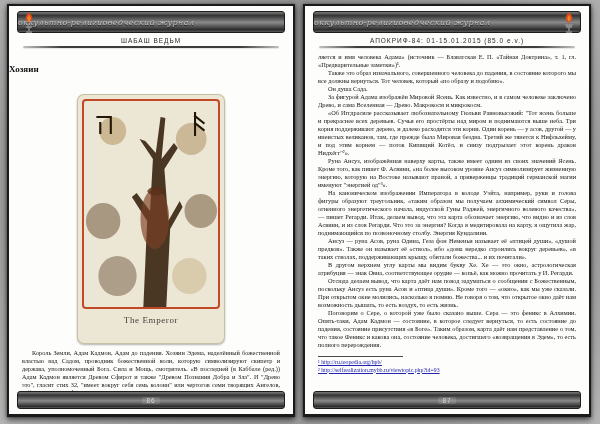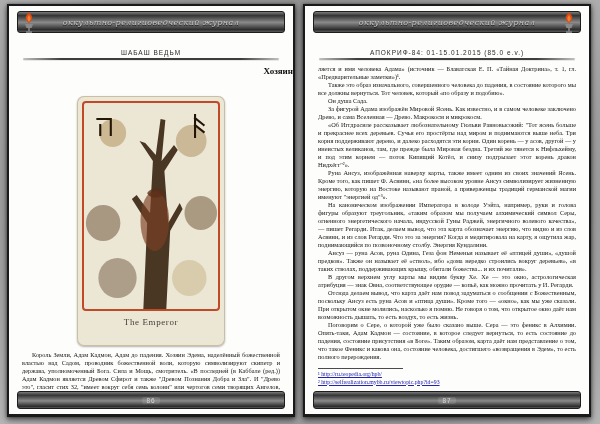--- a/index.html
+++ b/index.html
@@ -11,24 +11,24 @@
   .page{
     position:absolute;top:4px;width:284px;height:408px;
     background:#fdfdfb;border:2px solid #1a1a1a;border-bottom-width:3px;
     box-shadow:0 3px 6px rgba(0,0,0,.55), 0 0 3px rgba(0,0,0,.4);
     box-sizing:content-box;
   }
   .page-left{left:7px;}
   .page-right{left:303px;}
 
   .banner{
-    position:relative;margin:5px 8px 16px;height:20px;border-radius:3px;
+    position:relative;margin:5px 8px 4px;height:20px;border-radius:3px;
     border:1px solid #1d1d1d;
     background:linear-gradient(to bottom,#7b7b7b 0%,#343434 18%,#8a8a8a 52%,#2c2c2c 88%,#5a5a5a 100%);
-    display:flex;align-items:center;justify-content:center;
+    display:flex;align-items:center;
   }
   .banner-script{
     font-family:"DejaVu Serif", serif;font-style:italic;font-size:8px;
     color:#cfcfcf;letter-spacing:.4px;text-shadow:0 1px 1px #000;
     filter:blur(.3px);opacity:.9;white-space:nowrap;
   }
   .logo{position:absolute;top:-1px;width:16px;height:24px;}
   .logo-left{left:3px;}
   .logo-right{right:3px;}
 
@@ -37,21 +37,21 @@
     font-family:"Liberation Sans", sans-serif;font-size:6.5px;
     letter-spacing:1px;color:#2a2a2a;
   }
   .rule{
     margin:2px 14px 0;height:2px;border-radius:1px;
     background:linear-gradient(to right,#c2c2c2,#3d3d3d 15%,#3d3d3d 85%,#c2c2c2);
     box-shadow:0 1px 0 #e8e8e8;
   }
 
   .page-title{
-    margin-top:6px;text-align:right;font-weight:bold;font-size:9px;color:#111;
+    margin-top:16px;text-align:left;font-weight:bold;font-size:9px;color:#111;
   }
 
   
   .card{
     margin:20px auto 0;width:148px;height:250px;box-sizing:border-box;
     background:#ece6d4;border-radius:7px;padding:5px 5px 0;
     box-shadow:inset 0 0 0 1px #c7bfa6, 0 1px 2px rgba(0,0,0,.3);
   }
   .card-picture{
     position:relative;width:100%;height:210px;box-sizing:border-box;

